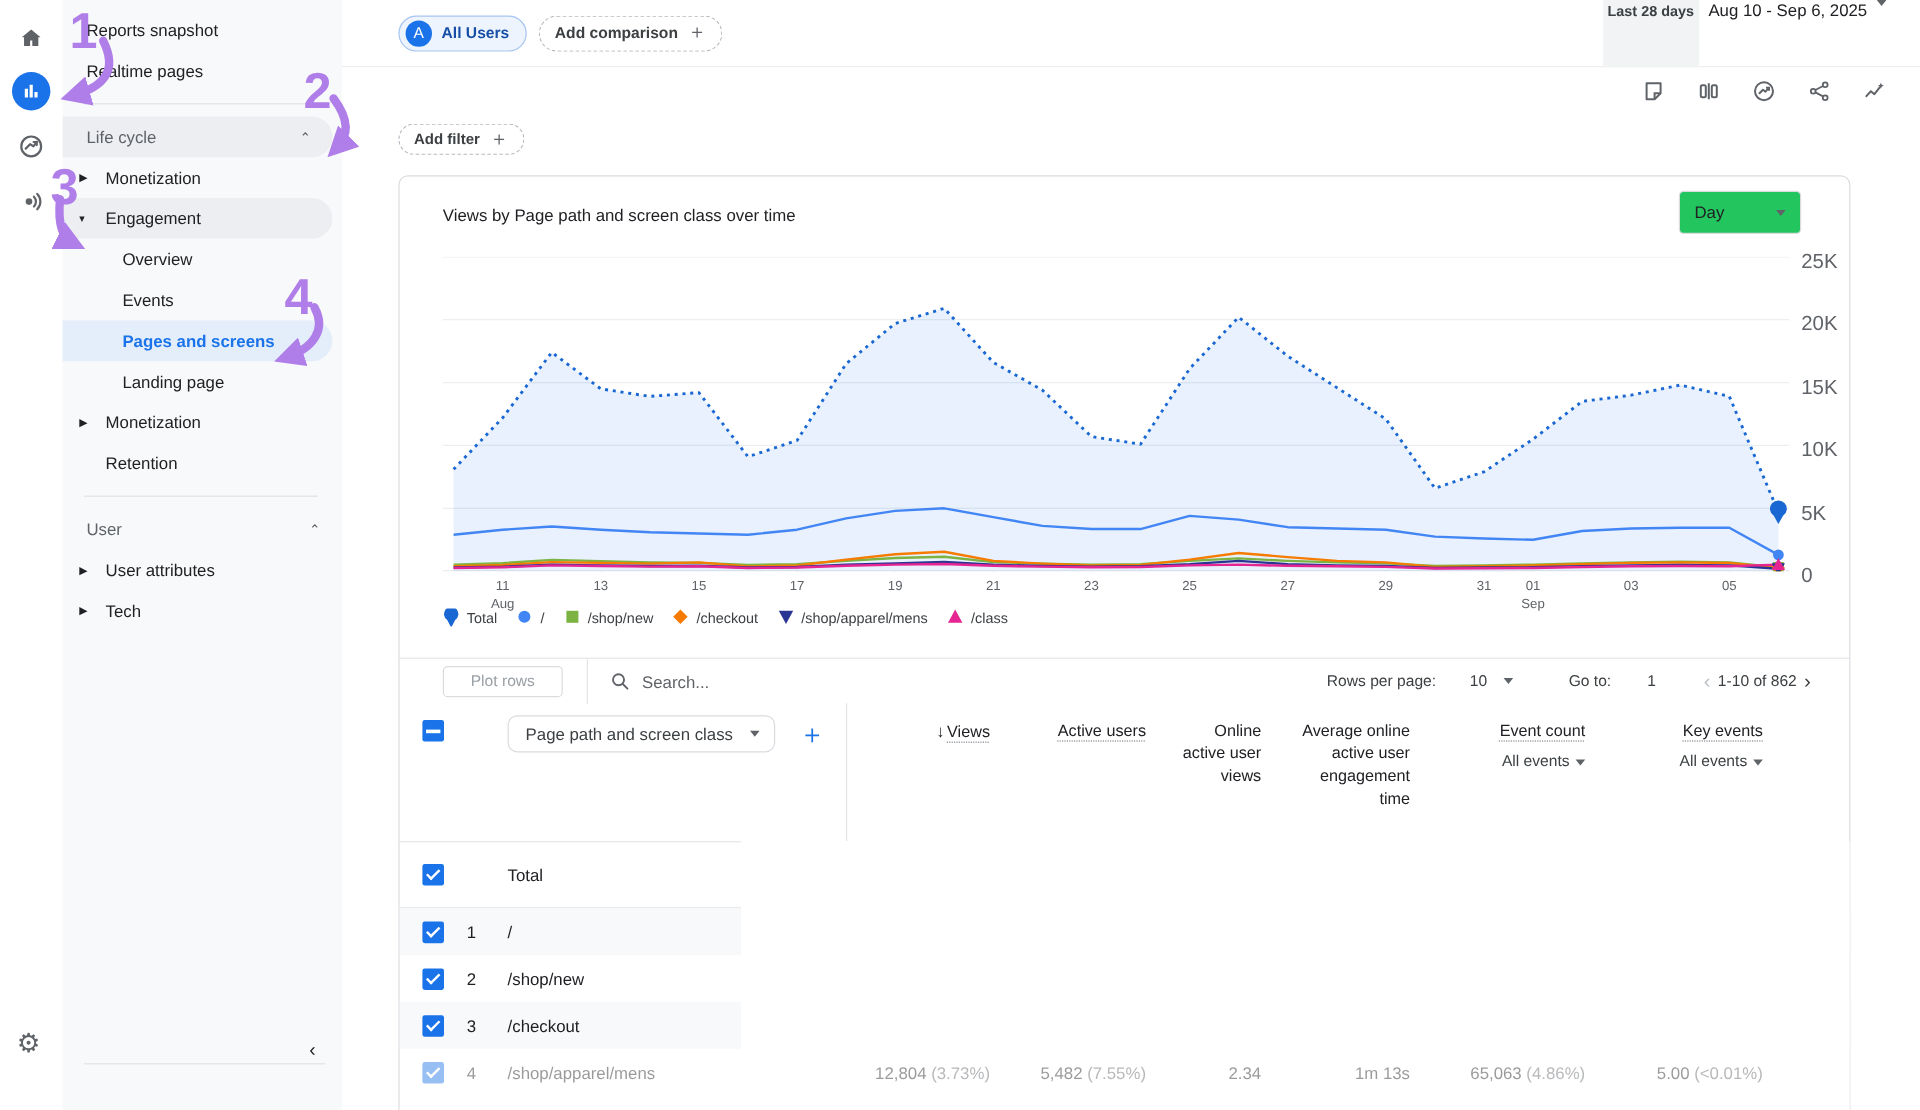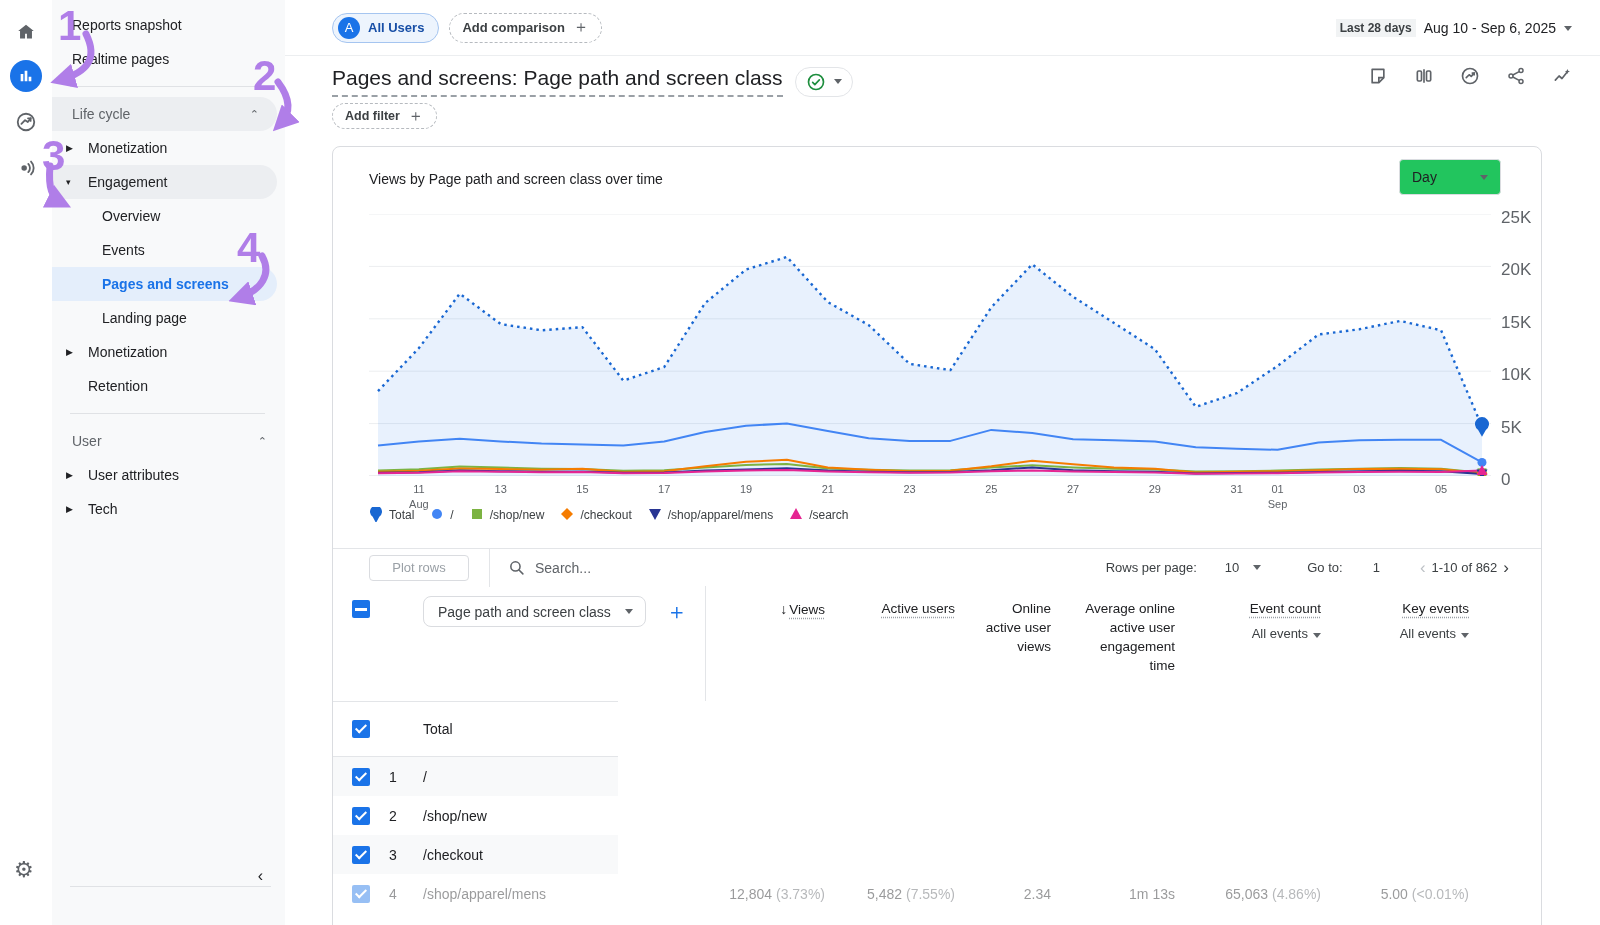--- a/index.html
+++ b/index.html
@@ -38,21 +38,21 @@
   .topbar { position:absolute; left:0; top:0; width:100%; height:56px; border-bottom:1px solid #eceef0;
     display:flex; align-items:center; padding-left:47px; }
   .chip-users { display:flex; align-items:center; gap:8px; height:30px; padding:0 14px 0 5px;
     border:1px solid #a5c5f0; background:#edf4fd; border-radius:16px; cursor:pointer; }
   .chip-users .avatar { width:22px; height:22px; border-radius:50%; background:#1a73e8; color:#fff;
     font-size:13px; display:flex; align-items:center; justify-content:center; }
   .chip-users .t { font-size:13px; font-weight:700; color:#174ea6; }
   .chip-dashed { display:flex; align-items:center; gap:8px; height:30px; padding:0 12px; margin-left:10px;
     border:1px dashed #b6babf; border-radius:16px; font-size:13px; font-weight:700; color:#3c4043; cursor:pointer; }
   .plus { color:#5f6368; font-size:16px; font-weight:400; }
-  .daterange { position:absolute; right:28px; top:0; height:56px; display:flex; align-items:center; gap:8px; cursor:pointer; }
+  .daterange { position:absolute; right:28px; top:0; height:56px; display:flex; gap:8px; cursor:pointer; }
   .daterange .preset { font-size:12px; font-weight:700; color:#3c4043; background:#f1f3f4; padding:2px 4px; }
   .daterange .range { font-size:14px; color:#202124; }
   .caret { width:0; height:0; border-left:4px solid transparent; border-right:4px solid transparent;
     border-top:5px solid #5f6368; display:inline-block; }
 
   .titlerow { position:absolute; left:47px; top:66px; display:flex; align-items:center; gap:12px; }
   .page-title { font-size:21px; color:#202124; border-bottom:2px dashed #9aa0a6; padding-bottom:5px; }
   .title-badge { display:flex; align-items:center; gap:8px; border:1px solid #e3e5e8; border-radius:15px;
     padding:4px 10px; cursor:pointer; }
   .hdr-icons { position:absolute; right:28px; top:66px; display:flex; gap:26px; color:#5f6368; }
@@ -221,30 +221,20 @@
       <span>Add comparison</span>
       <span class="plus">＋</span>
     </div>
     <div class="daterange">
       <span class="preset">Last 28 days</span>
       <span class="range">Aug 10 - Sep 6, 2025</span>
       <span class="caret"></span>
     </div>
   </div>
 
-  <div class="titlerow">
-    <span class="page-title">Pages and screens: Page path and screen class</span>
-    <span class="title-badge">
-      <svg width="20" height="20" viewBox="0 0 24 24" fill="none" stroke="#1e8e3e" stroke-width="2">
-        <circle cx="12" cy="12" r="9"></circle>
-          <path d="M8 12.5l2.6 2.6L16 9.5" stroke-linecap="round" stroke-linejoin="round"></path>
-        </svg>
-      <span class="caret"></span>
-    </span>
-  </div>
 
   <div class="hdr-icons">
     <svg viewBox="0 0 24 24" fill="none" stroke="currentColor" stroke-width="2">
       <path d="M5 4h14v10l-6 6H5V4z" stroke-linejoin="round"></path>
         <path d="M13 20v-6h6"></path>
       </svg>
     <svg viewBox="0 0 24 24" fill="none" stroke="currentColor" stroke-width="2">
       <rect x="4" y="6" width="5" height="12" rx="1.5"></rect>
         <rect x="15" y="6" width="5" height="12" rx="1.5"></rect>
         <path d="M12 4v16"></path>
@@ -367,21 +357,21 @@
         <span class="legend-item">
           <svg width="14" height="15" viewBox="0 0 14 15">
             <path d="M1 2 L13 2 L7 13 Z" fill="#283593"></path>
           </svg>
           <span>/shop/apparel/mens</span>
         </span>
         <span class="legend-item">
           <svg width="14" height="15" viewBox="0 0 14 15">
             <path d="M7 1 L13 12 L1 12 Z" fill="#e52592"></path>
           </svg>
-          <span>/search</span>
+          <span>/class</span>
         </span>
       </div>
 
     <div class="toolbar">
       <button class="plot-rows-btn">Plot rows</button>
       <div class="tool-div"></div>
       <div class="search-box">
         <svg width="17" height="17" viewBox="0 0 24 24" fill="none" stroke="#5f6368" stroke-width="2.2">
           <circle cx="10.5" cy="10.5" r="6.5"></circle>
             <path d="M15.5 15.5L21 21" stroke-linecap="round"></path>

